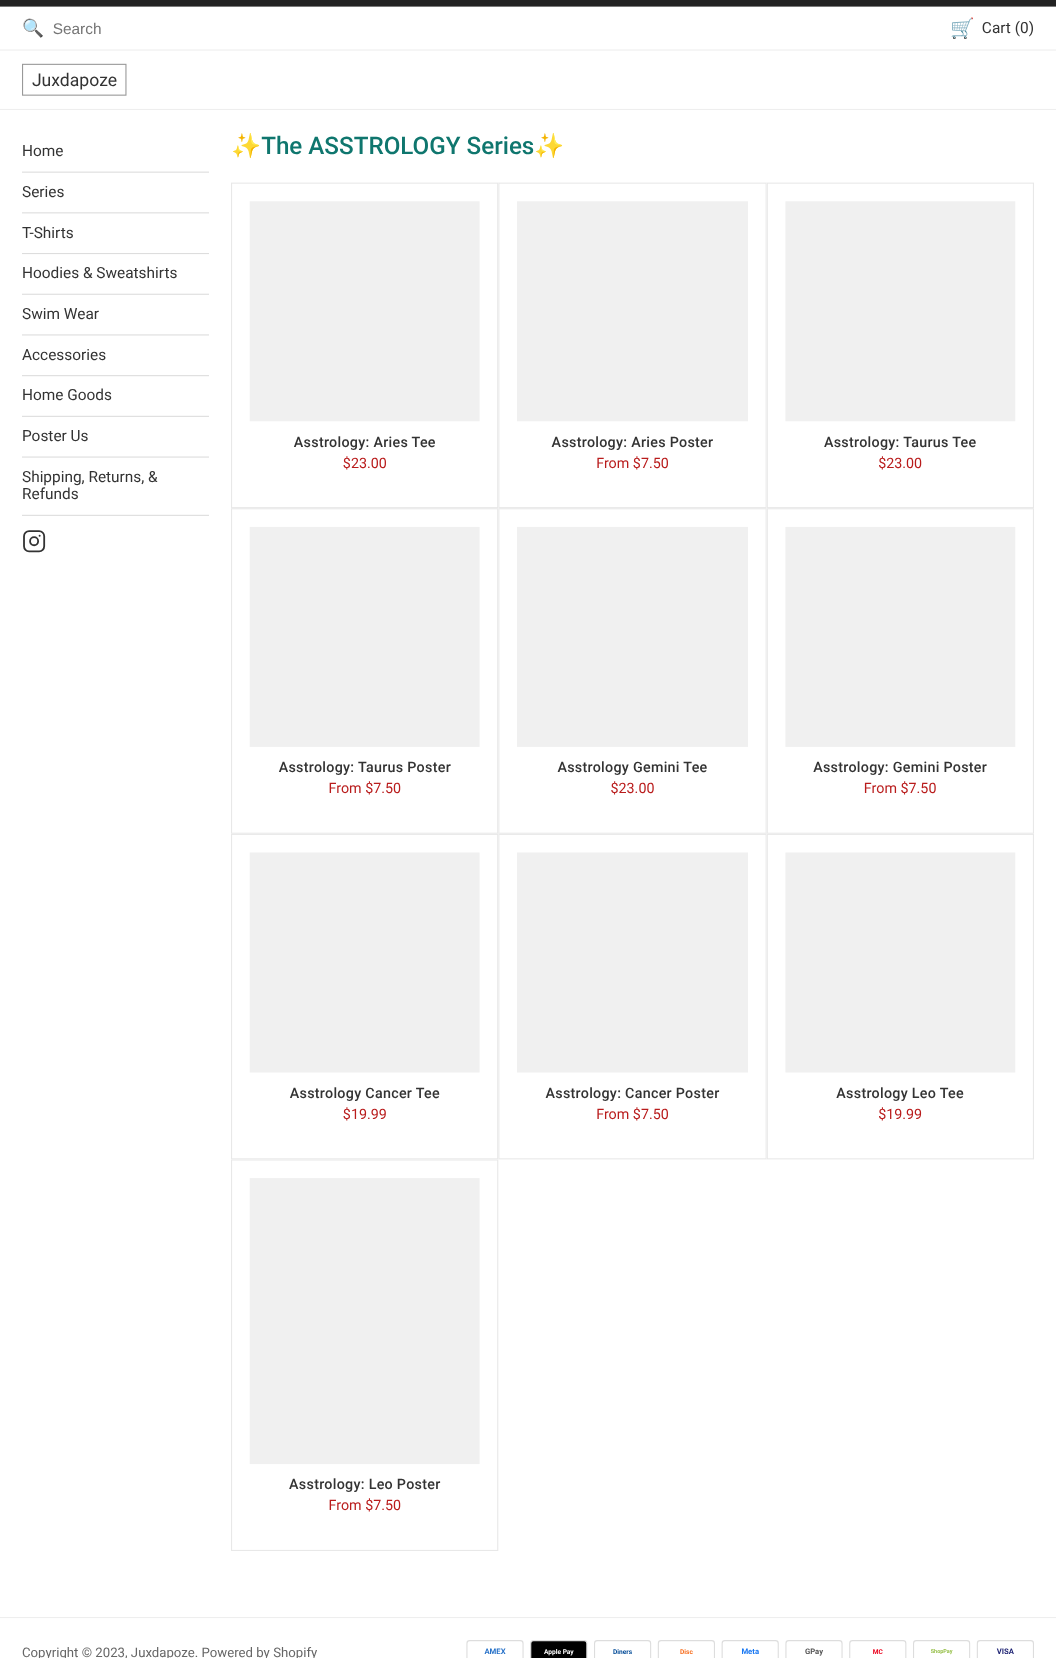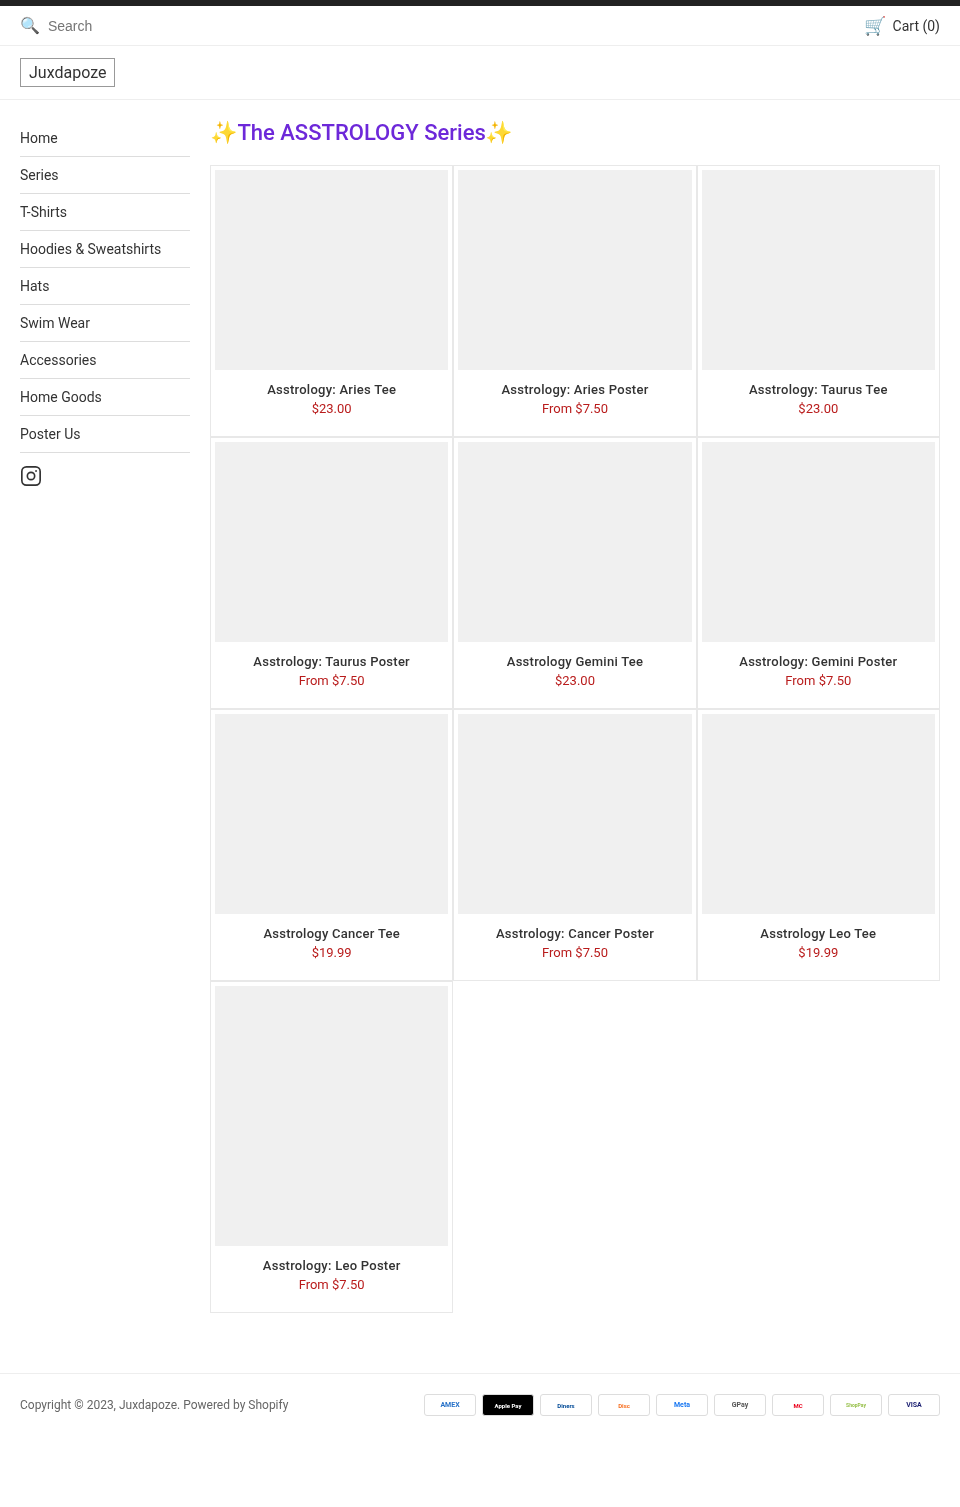--- a/index.html
+++ b/index.html
@@ -94,32 +94,32 @@
     }
 
     
     .content {
       flex: 1;
     }
     .series-title {
       font-size: 22px;
       font-weight: 500;
       margin-bottom: 20px;
-      color: #6d28d9;
+      color: #0f766e;
     }
 
     
     .product-grid {
       display: grid;
       grid-template-columns: repeat(3, 1fr);
       gap: 0;
     }
     .product-card {
       border: 1px solid #e8e8e8;
-      padding: 4px;
+      padding: 16px;
       cursor: pointer;
       text-align: center;
       background: #fff;
     }
     .product-image {
       background: #f0f0f0;
       width: 100%;
       height: 200px;
       display: block;
     }
@@ -210,33 +210,33 @@
       <li>
           <a>Series</a>
         </li>
       <li>
           <a>T-Shirts</a>
         </li>
       <li>
           <a>Hoodies &amp; Sweatshirts</a>
         </li>
       <li>
-          <a>Hats</a>
-        </li>
-      <li>
           <a>Swim Wear</a>
         </li>
       <li>
           <a>Accessories</a>
         </li>
       <li>
           <a>Home Goods</a>
         </li>
       <li>
           <a>Poster Us</a>
+        </li>
+      <li>
+          <a>Shipping, Returns, &amp; Refunds</a>
         </li>
     </ul>
     <div class="sidebar-instagram">
       <svg width="22" height="22" viewBox="0 0 24 24" fill="none" stroke="#333" stroke-width="1.8" stroke-linecap="round" stroke-linejoin="round">
         <rect x="2" y="2" width="20" height="20" rx="5" ry="5"></rect>
         <circle cx="12" cy="12" r="4"></circle>
         <circle cx="17.5" cy="6.5" r="1" fill="#333" stroke="none"></circle>
       </svg>
     </div>
   </nav>

